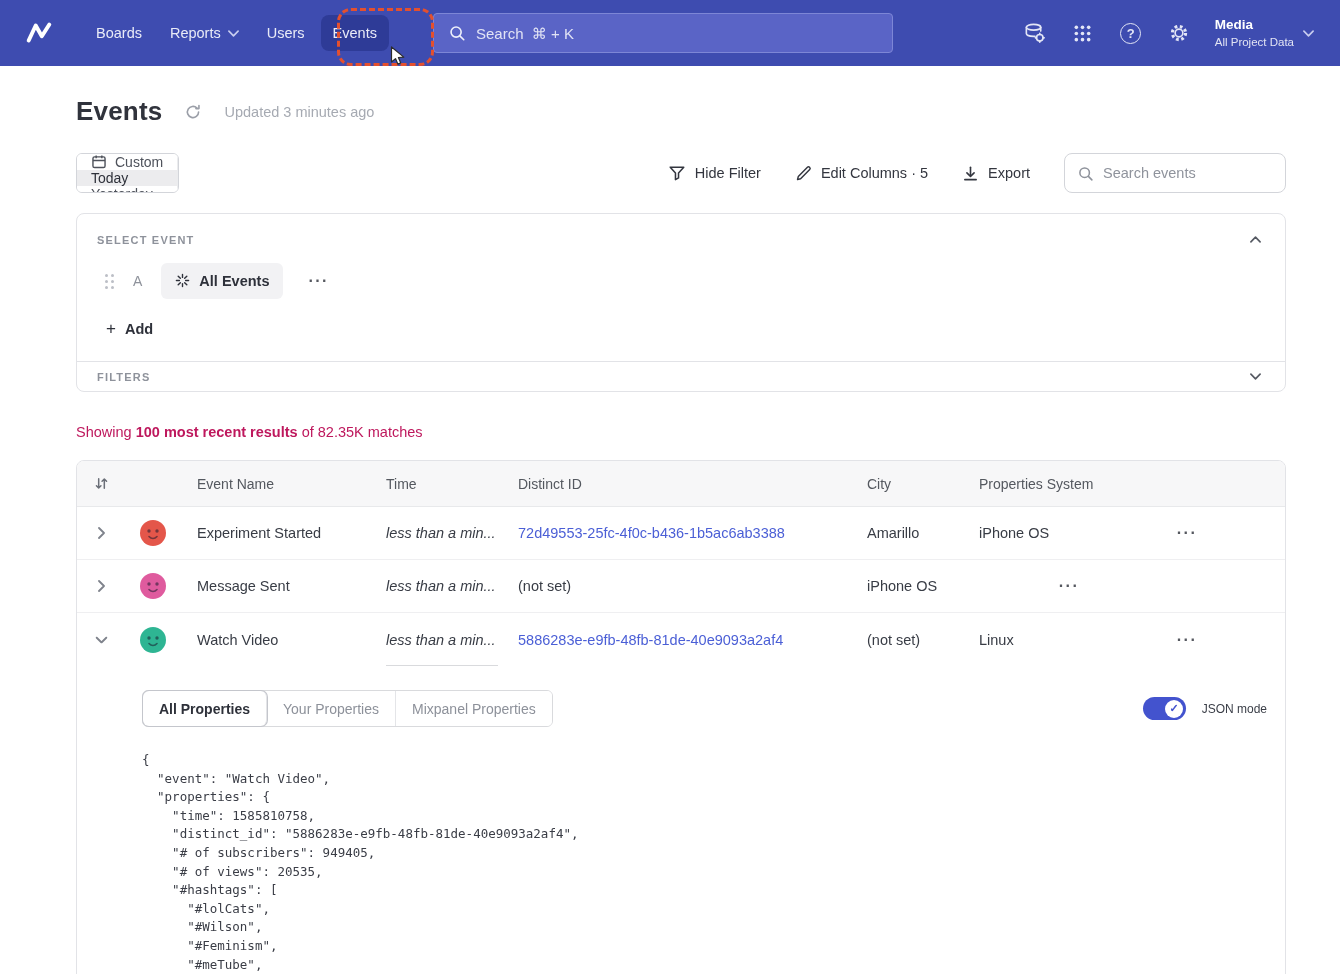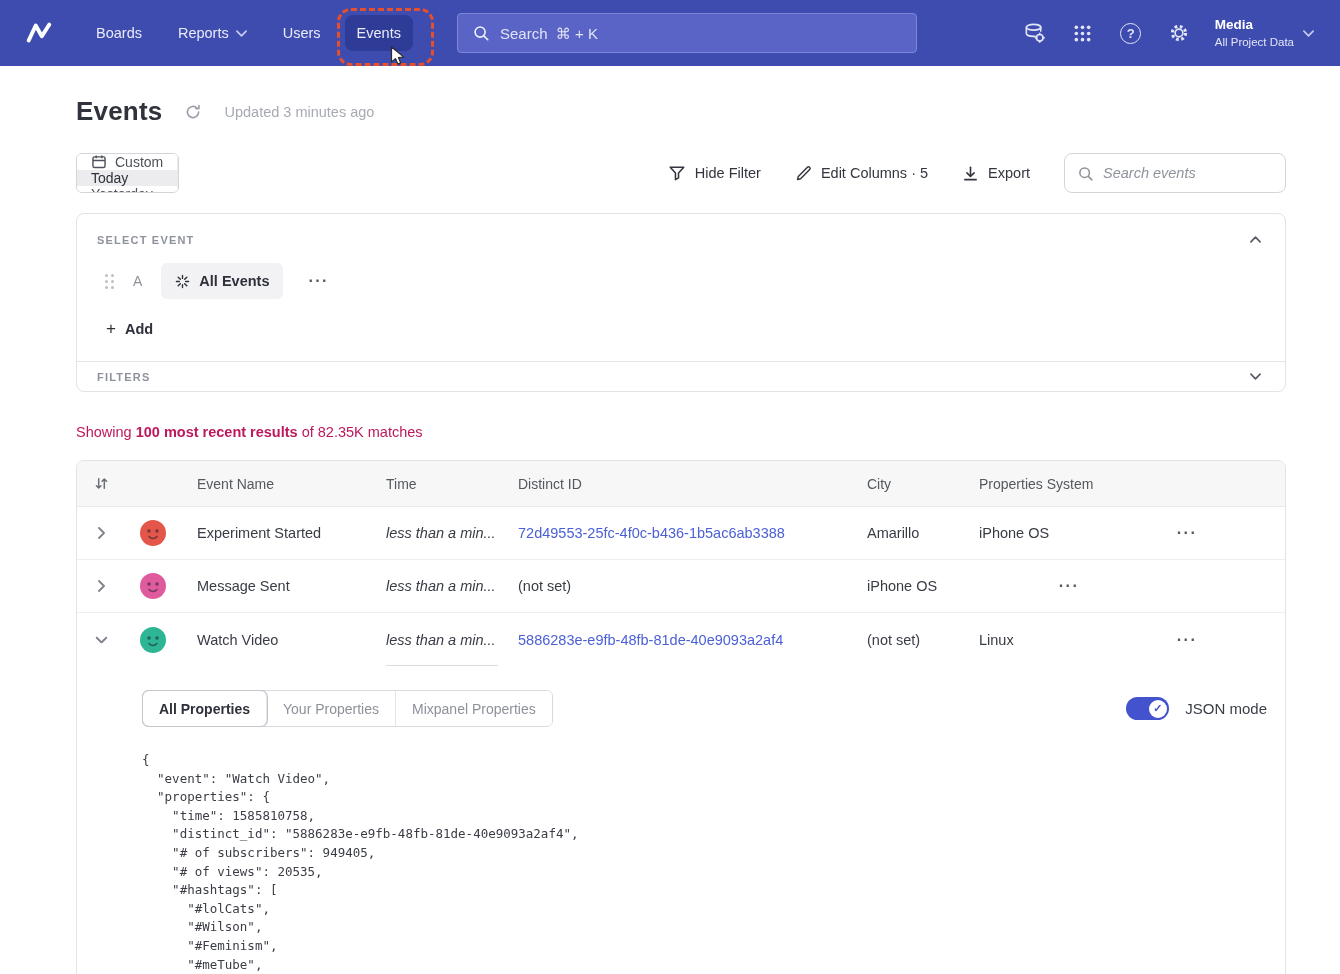--- a/index.html
+++ b/index.html
@@ -7,21 +7,21 @@
   body {
     position:relative; background:#fff; color:#3a3e47;
     font-family:"Liberation Sans", sans-serif;
   }
   svg { display:block; }
   button { font-family:inherit; background:none; border:none; cursor:pointer; color:inherit; }
 
   
   .nav { height:66px; background:#3e4cb0; display:flex; align-items:center; padding:0 26px 0 24px; }
   .logo { width:32px; height:32px; margin-right:28px; display:flex; align-items:center; cursor:pointer; }
-  .nav-links { display:flex; align-items:center; gap:12px; }
+  .nav-links { display:flex; align-items:center; gap:4px; }
   .nav-link { color:#e9ebf7; font-size:14.5px; font-weight:500; padding:10px 12px; border-radius:8px;
               display:flex; align-items:center; gap:7px; cursor:pointer; white-space:nowrap; }
   .nav-link.active { background:#2e3b97; }
   .nav-chev { color:#c8cdef; }
   .nav-search { margin-left:44px; width:460px; height:40px; background:#5a64c6; border:1px solid #7d86d6;
                 border-radius:4px; display:flex; align-items:center; padding:0 14px; gap:10px; color:#eef0fb; cursor:text; }
   .nav-search input { flex:1; background:transparent; border:none; outline:none; color:#fff; font-size:15px; font-family:inherit; }
   .nav-search input::placeholder { color:rgba(255,255,255,.82); }
   .nav-right { margin-left:auto; display:flex; align-items:center; gap:24px; color:#e3e6f6; }
   .nav-icon { width:24px; height:24px; display:flex; align-items:center; justify-content:center; cursor:pointer; }
@@ -47,36 +47,36 @@
   .date-group { display:flex; border:1px solid #d3d5da; border-radius:6px; overflow:hidden; height:40px; background:#fff;flex-direction:column; }
   .date-btn { padding:0 14px; font-size:14px; color:#4e525b; background:#fff;
               border-right:1px solid #ebecee; display:flex; align-items:center; gap:8px; }
   .date-btn:last-child { border-right:none; }
   .date-btn.active { background:#ececee; color:#2e313a; font-weight:500; }
   .toolbar-right { margin-left:auto; display:flex; align-items:center; gap:34px; }
   .tool-btn { display:flex; align-items:center; gap:9px; font-size:14.5px; font-weight:500; color:#33363f; }
   .events-search { width:222px; height:40px; border:1px solid #d3d5da; border-radius:8px;
                    display:flex; align-items:center; gap:9px; padding:0 12px; color:#8e929b; cursor:text; }
   .events-search input { flex:1; min-width:0; border:none; outline:none; font-size:14.5px; color:#3a3e47;
-                         font-family:inherit; background:transparent;font-style:italic; }
+                         font-family:inherit; background:transparent; }
   .events-search input::placeholder { color:#8f939c; }
 
   .card { border:1px solid #e2e3e7; border-radius:8px; background:#fff; }
   .query-card { margin-top:20px; }
   .section-select { padding:18px 20px 22px; }
   .section-head { display:flex; align-items:center; justify-content:space-between; }
   .section-label { font-size:11px; font-weight:700; letter-spacing:1.2px; color:#8e929b; }
   .collapse-btn { color:#555962; display:flex; padding:4px; }
   .rot180 { transform:rotate(180deg); }
   .rot90 { transform:rotate(90deg); }
   .event-row { display:flex; align-items:center; margin-top:16px; padding-left:8px; gap:19px; }
   .drag-handle { display:grid; grid-template-columns:repeat(2,3px); gap:3px; cursor:grab; }
   .drag-handle i { width:3px; height:3px; border-radius:50%; background:#bcbfc6; }
   .row-letter { font-size:14px; color:#8e929b; }
-  .event-chip { display:flex; align-items:flex-end; gap:9px; background:#f2f2f4; border-radius:6px;
+  .event-chip { display:flex; align-items:flex-start; gap:9px; background:#f2f2f4; border-radius:6px;
                 padding:10px 14px; font-size:14.5px; font-weight:700; color:#2e313a; }
   .more-btn { font-size:16px; letter-spacing:1.5px; font-weight:700; color:#55585f; padding:4px 6px; }
   .add-btn { display:flex; align-items:center; gap:9px; margin-top:20px; margin-left:9px;
              font-size:14.5px; font-weight:700; color:#2e313a; }
   .plus { font-size:17px; font-weight:500; }
   .section-filters { border-top:1px solid #e2e3e7; padding:7px 20px; display:flex;
                      justify-content:space-between; align-items:center; }
 
   .results { margin-top:32px; font-size:14.5px; color:#be185d; }
   .results b { font-weight:700; }
@@ -106,21 +106,21 @@
          background:#fff; border-right:1px solid #e4e5e8; }
   .tab:first-child { border-radius:5px 0 0 5px; }
   .tab:last-child { border-right:none; border-radius:0 5px 5px 0; }
   .tab.active { color:#2e313a; font-weight:700; box-shadow:0 0 0 1px #c4c6cc; border-radius:6px;
                 position:relative; z-index:1; }
   .json-toggle-row { display:flex; align-items:center; gap:16px; }
   .toggle { width:43px; height:23px; border-radius:12px; background:#4353ce; position:relative; cursor:pointer; }
   .knob { position:absolute; right:2.5px; top:2.5px; width:18px; height:18px; border-radius:50%;
           background:#fff; display:flex; align-items:center; justify-content:center;
           font-size:11px; color:#4353ce; font-weight:700; }
-  .json-label { font-size:15px; color:#3a3e47; }
+  .json-label { font-size:12px; color:#3a3e47; }
   .json-code { margin-top:24px; font-family:"DejaVu Sans Mono", monospace; font-size:12.5px;
                line-height:18.6px; color:#3a3d46; white-space:pre; }
 </style>
 </head>
 <body>
 
 <header class="nav">
   <div class="logo">
     <svg width="30" height="30" viewBox="0 0 32 32" fill="none" stroke="#fff" stroke-width="4.2" stroke-linecap="round" stroke-linejoin="round">
       <path d="M5 24 L12.5 8 L19 19.5 L27 7"></path>

